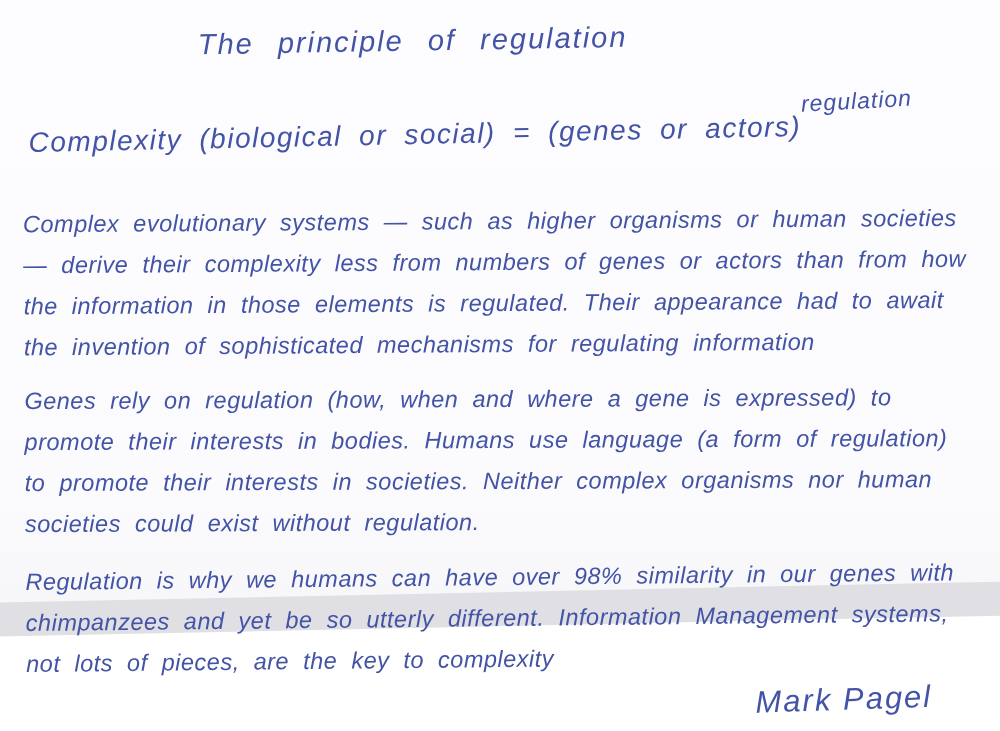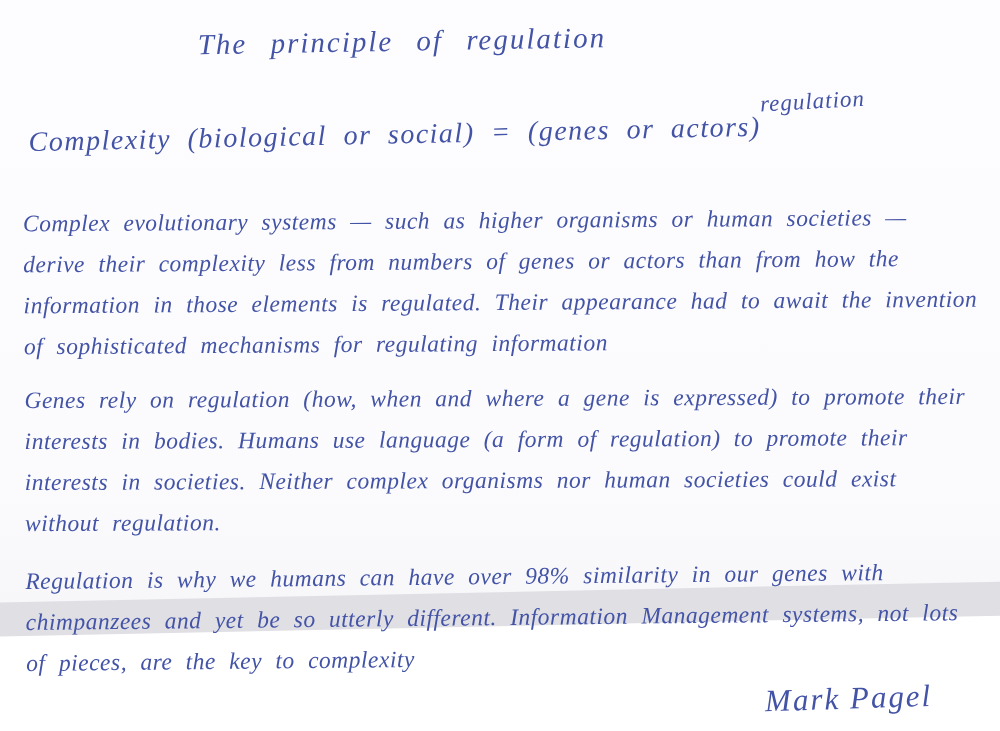--- a/index.html
+++ b/index.html
@@ -8,21 +8,21 @@
     width: 1000px;
     height: 731px;
     overflow: hidden;
     background: #ffffff;
   }
   .paper {
     position: relative;
     width: 1000px;
     height: 608px;
     background: linear-gradient(180deg, #fdfdff 0%, #fbfbfd 80%, #f7f7fa 100%);
-    font-family: Liberation Serif, serif;
+    font-family: Liberation Sans, sans-serif;
     font-style: italic;
     color: #4353a6;
     box-sizing: border-box;
     padding-left: 40px;
   }
   .scan-edge {
     position: absolute;
     left: -10px;
     bottom: -18px;
     width: 1030px;

